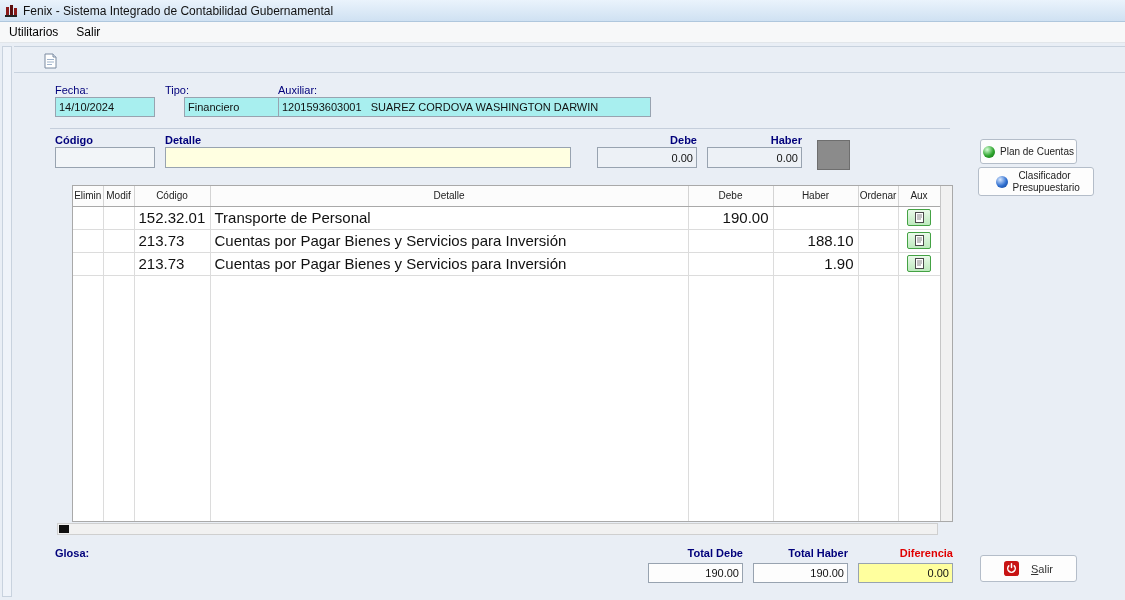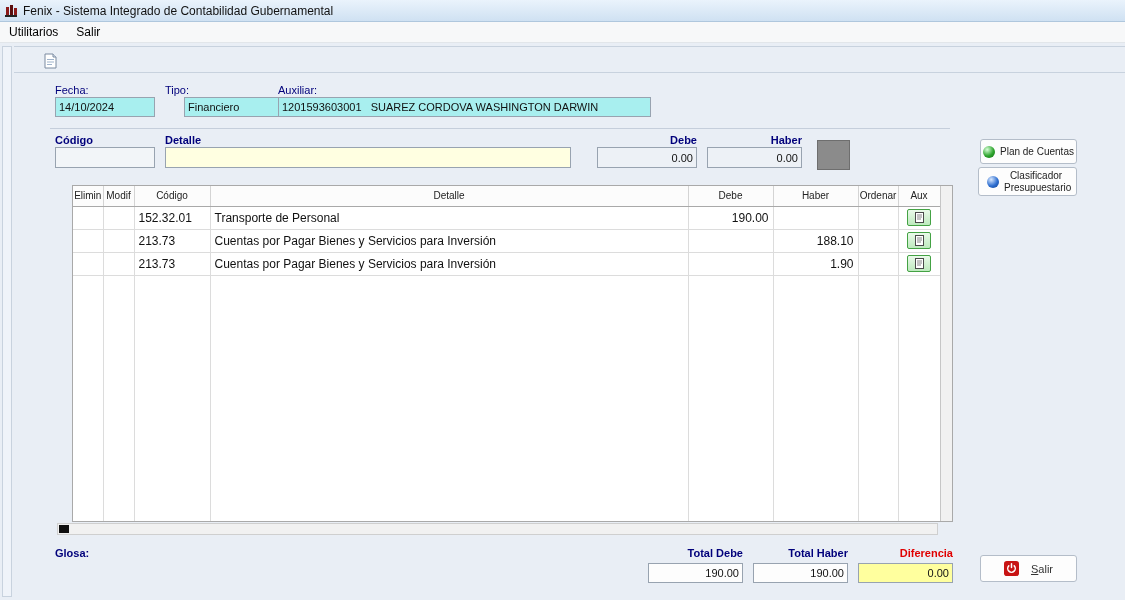--- a/index.html
+++ b/index.html
@@ -45,21 +45,21 @@
   .gray-btn { position:absolute; left:817px; top:97px; width:33px; height:30px;
     background:#8B8B8B; border:1px solid #6E6E6E; cursor:pointer; }
 
   
   .grid-wrap { position:absolute; left:72px; top:142px; width:881px; height:337px;
     background:#fff; border:1px solid #A9A9A9; }
   table.grid { border-collapse:collapse; table-layout:fixed; width:867px; height:100%; }
   .grid th { height:20px; font-size:10px; font-weight:normal; color:#222; background:#FCFCFC;
     border-right:1px solid #D4D4D4; border-bottom:1px solid #A9A9A9; text-align:center;
     overflow:hidden; white-space:nowrap; }
-  .grid td { height:23px; font-size:12px; color:#111; border-right:1px solid #DCDCDC;
+  .grid td { height:23px; font-size:15px; color:#111; border-right:1px solid #DCDCDC;
     border-bottom:1px solid #DCDCDC; padding:0 4px; overflow:hidden; white-space:nowrap; }
   .grid tr.filler td { border-bottom:none; height:auto; }
   .grid td.num { text-align:right; }
   .grid td.center { text-align:center; padding:0 2px; }
   .aux-btn { width:24px; height:17px; background:linear-gradient(#EAFAEA,#BDEABD);
     border:1px solid #44A244; border-radius:2px; cursor:pointer;
     display:inline-flex; align-items:center; justify-content:center; }
   .vscroll { position:absolute; right:0; top:0; bottom:0; width:12px; background:#F1F1F1;
     border-left:1px solid #C6C6C6; }
 
@@ -249,21 +249,21 @@
 
     <input class="fld fld-total" style="left: 648px; top: 520px; width: 95px;" readonly="" value="190.00">
     <input class="fld fld-total" style="left: 753px; top: 520px; width: 95px;" readonly="" value="190.00">
     <input class="fld fld-dif" style="left: 858px; top: 520px; width: 95px;" readonly="" value="0.00">
 
     <button class="side-btn" style="left:980px; top:52px; width:97px; height:25px;">
       <span class="sphere sphere-green"></span>
       <span style="font-size:10px;">Plan de Cuentas</span>
     </button>
 
-    <button class="side-btn" style="left:978px; top:80px; width:99px; height:29px;">
+    <button class="side-btn" style="left:978px; top:80px; width:116px; height:29px;">
       <span class="sphere sphere-blue"></span>
       <span class="two-line">Clasificador Presupuestario</span>
     </button>
 
 
     <button class="side-btn" style="left:980px; top:468px; width:97px; height:27px; gap:12px;">
       <svg width="15" height="15" viewBox="0 0 16 16">
         <rect width="16" height="16" rx="3" fill="#C81414"></rect>
         <path d="M8 3v4" stroke="#fff" stroke-width="1.6" stroke-linecap="round"></path>
         <path d="M5.1 5.2a4 4 0 1 0 5.8 0" stroke="#fff" stroke-width="1.6" fill="none" stroke-linecap="round"></path>

